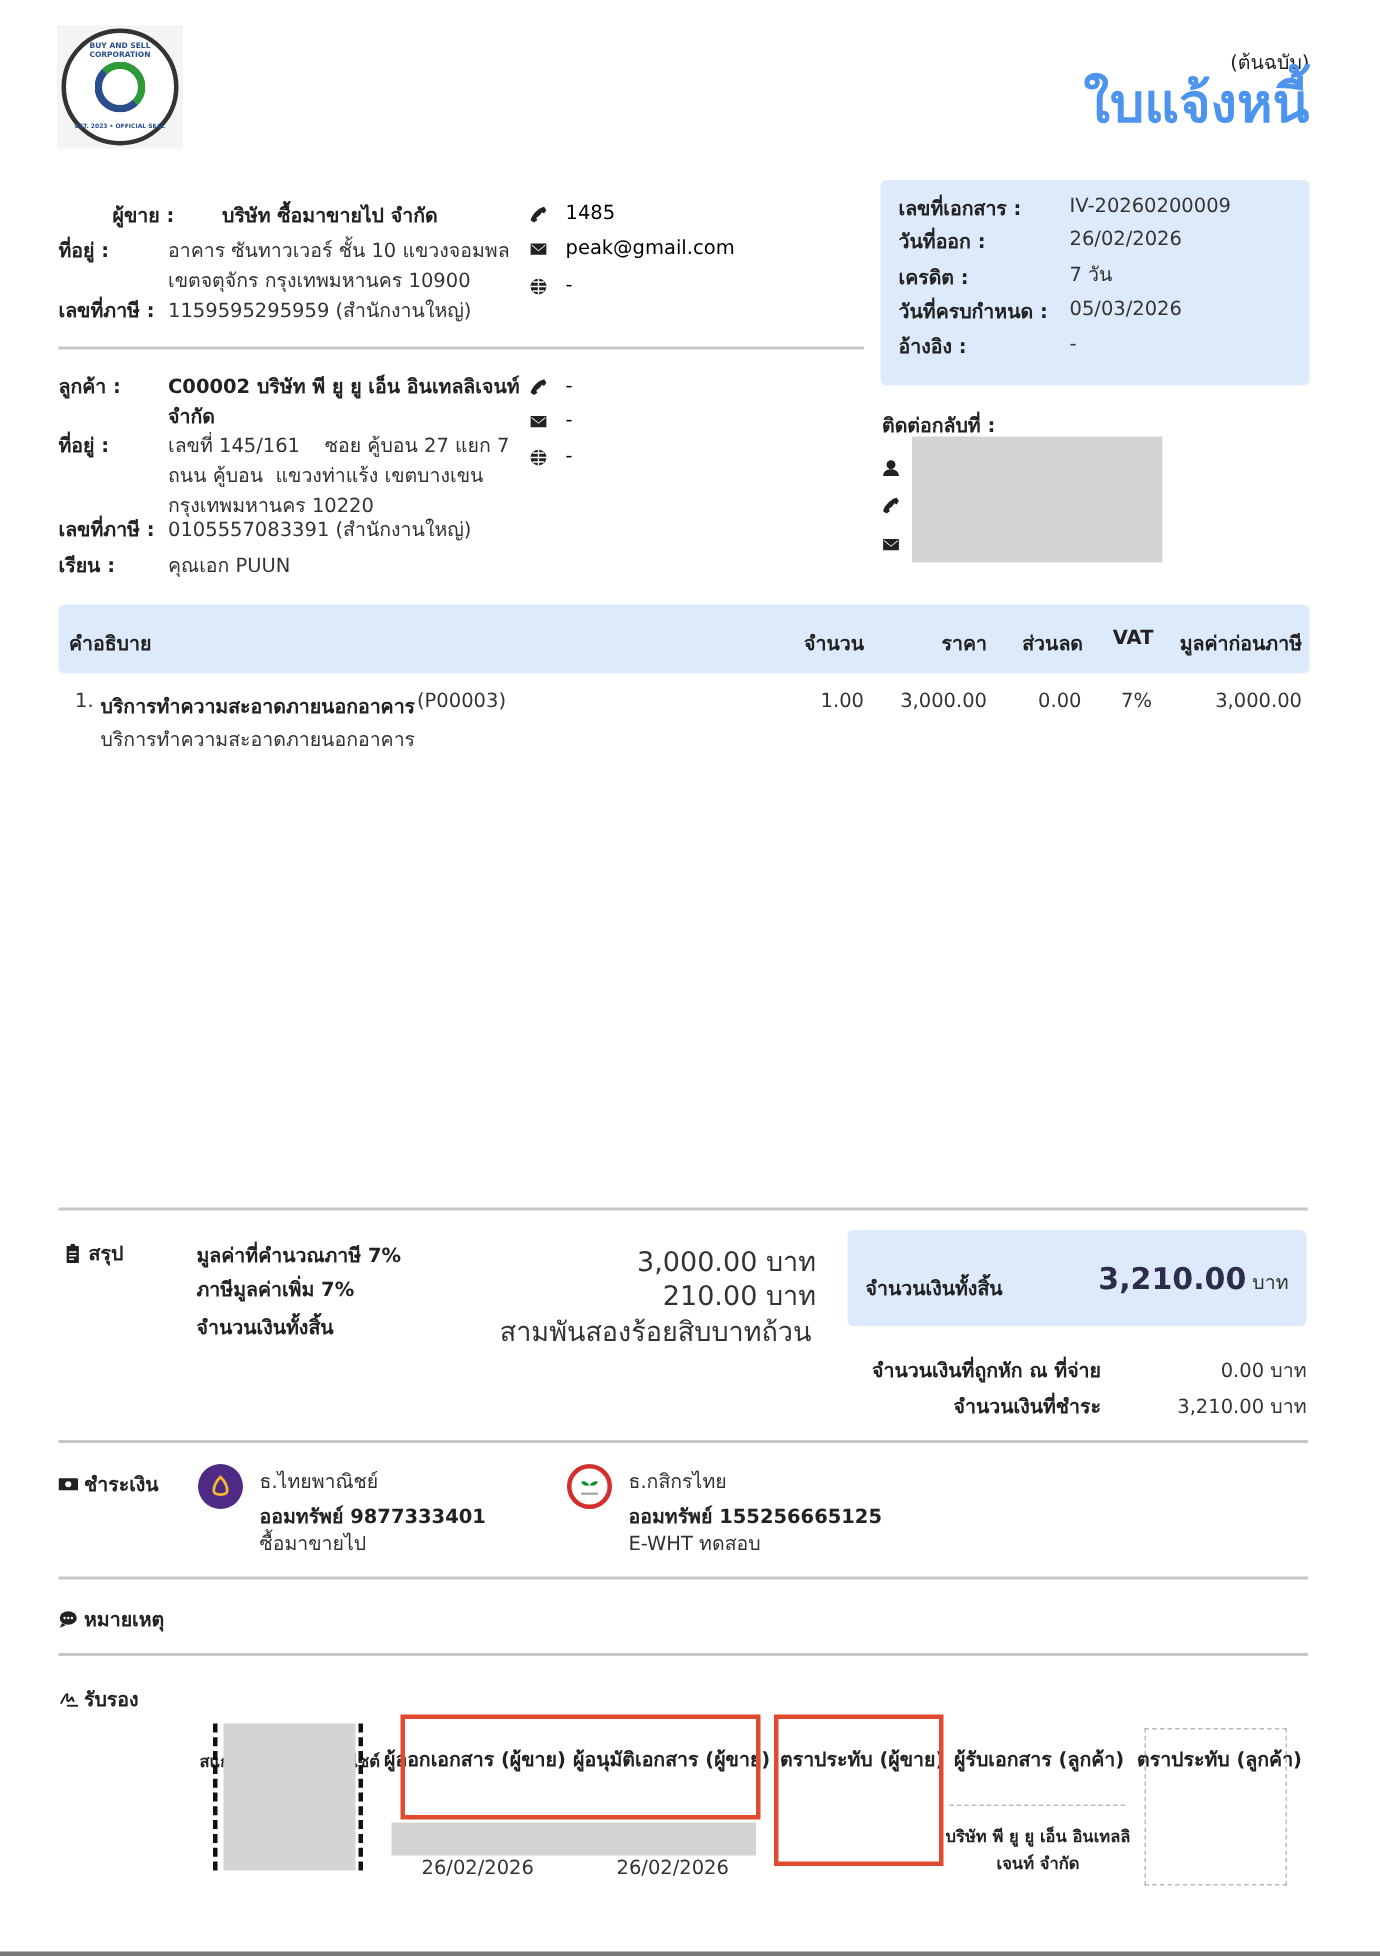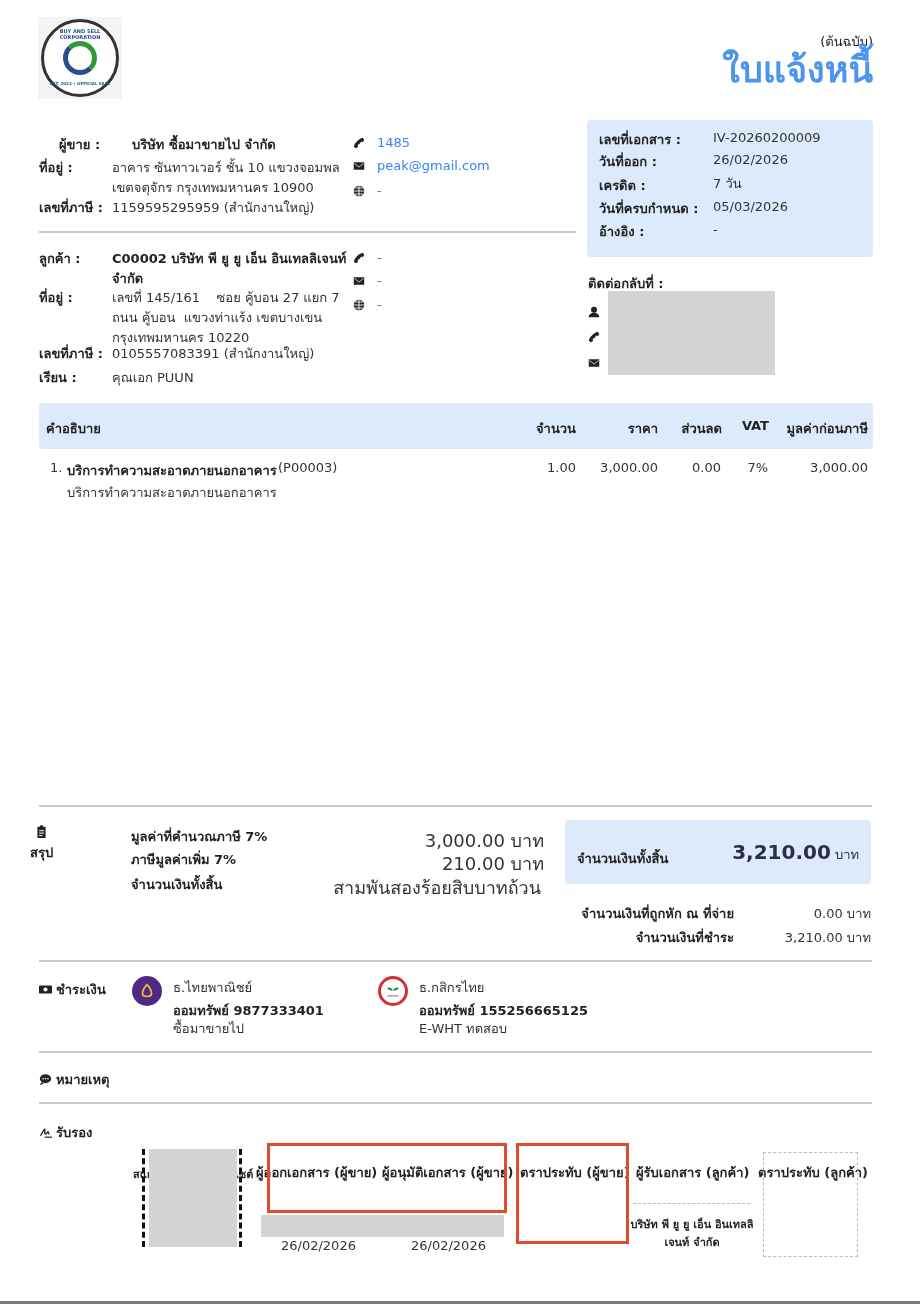--- a/index.html
+++ b/index.html
@@ -16,21 +16,21 @@
 
   .doc-copy { right: 47px; top: 31px; font-size: 13px; color: #222; }
   .doc-title { right: 47px; top: 46px; font-size: 36px; color: #4d94ef; font-weight: bold; letter-spacing: 0px; line-height: 48px; }
 
   
   .lbl { font-weight: bold; font-size: 13px; color: #222; }
   .val { font-size: 13px; color: #333; line-height: 20px; }
   .row { position: absolute; display: flex; }
   .row .lbl { width: 73px; line-height: 20px; flex-shrink: 0; }
 
-  .contact { position:absolute; display:flex; align-items:center; font-size:13px; color:#3b82f6; }
+  .contact { position:absolute; display:flex; align-items:center; font-size:13px; color:#000000; }
   .contact .ic { width: 24px; display:inline-flex; align-items:center; }
   .ic svg { width: 12px; height: 12px; fill: #222; }
 
   .divider { position:absolute; height: 2px; background: #c8c8c8; }
 
   
   .info-box { left: 587px; top: 120px; width: 286px; height: 137px; background: #ddeafb; border-radius: 4px; }
   .info-row { position:absolute; left: 12px; display:flex; line-height: 23px; }
   .info-row .lbl { width: 114px; }
 
@@ -75,21 +75,21 @@
 <div class="abs logo">
   <div class="logo-circle">
     <div class="logo-txt-top">BUY AND SELL CORPORATION</div>
     <div class="logo-inner"></div>
     <div class="logo-txt-bot">EST. 2023 • OFFICIAL SEAL</div>
   </div>
 </div>
 <div class="abs doc-copy">(ต้นฉบับ)</div>
 <div class="abs doc-title">ใบแจ้งหนี้</div>
 
-<div class="row" style="left:23px; top:135px;padding-left:36px;">
+<div class="row" style="left:39px; top:135px;padding-left:36px;">
   <span class="lbl">ผู้ขาย :</span>
   <span class="val" style="font-weight:bold;color:#222;">บริษัท ซื้อมาขายไป จำกัด</span>
 </div>
 <div class="row" style="left:39px; top:158px;">
   <span class="lbl">ที่อยู่ :</span>
   <div>
     <div class="val">อาคาร ซันทาวเวอร์ ชั้น 10 แขวงจอมพล</div>
     <div class="val">เขตจตุจักร กรุงเทพมหานคร 10900</div>
   </div>
 </div>
@@ -228,21 +228,21 @@
   <span class="td" style="left:67px; top:482px;">บริการทำความสะอาดภายนอกอาคาร</span>
   <span class="td" style="right:344px; top:460px;">1.00</span>
   <span class="td" style="right:262px; top:460px;">3,000.00</span>
   <span class="td" style="right:199px; top:460px;">0.00</span>
   <span class="td" style="right:152px; top:460px;">7%</span>
   <span class="td" style="right:52px; top:460px;">3,000.00</span>
 </div>
 
 <div class="divider" style="left:39px; top:805px; width:833px;"></div>
 
-<div class="sec-title" style="left:30px; top:825px;flex-direction:column;">
+<div class="sec-title" style="left:42px; top:825px;">
   <svg viewBox="0 0 16 16">
       <path d="M3 2h3a2 2 0 0 1 4 0h3v14H3z"></path>
       <path d="M5 7h6M5 10h6M5 13h4" stroke="#fff" stroke-width="1.2"></path>
     </svg>
   <span>สรุป</span>
 </div>
 <div class="sum-lbl" style="top:826px;">มูลค่าที่คำนวณภาษี 7%</div>
 <div class="sum-val" style="top:826px;">3,000.00 บาท</div>
 <div class="sum-lbl" style="top:849px;">ภาษีมูลค่าเพิ่ม 7%</div>
 <div class="sum-val" style="top:849px;">210.00 บาท</div>

